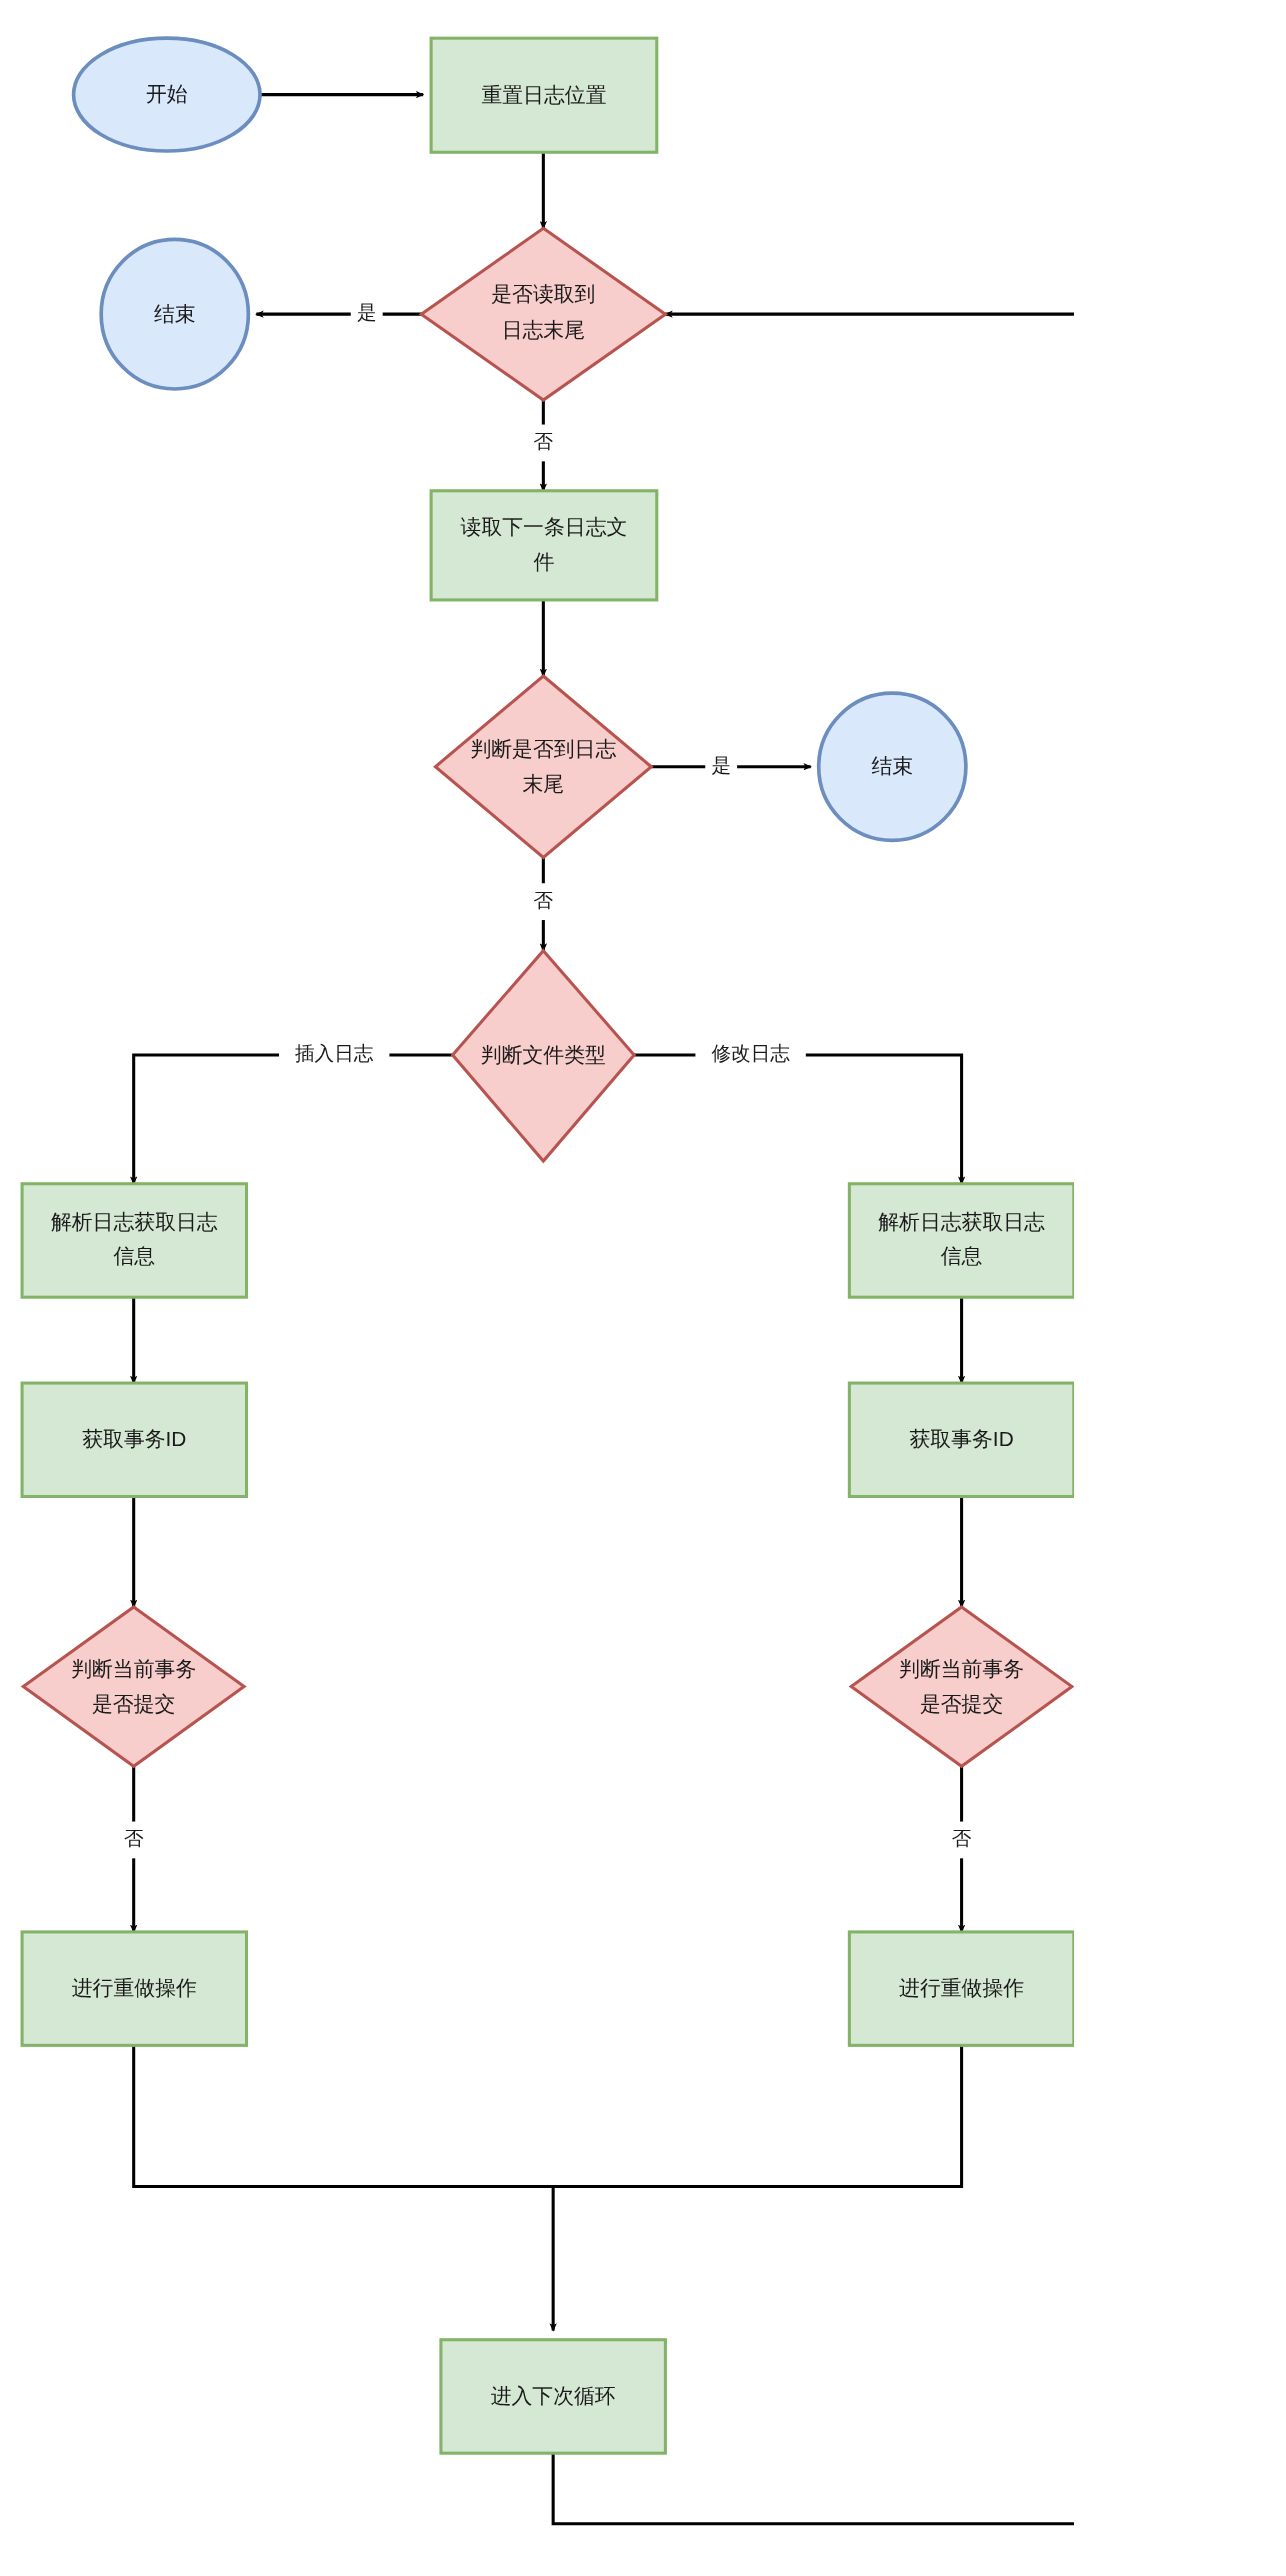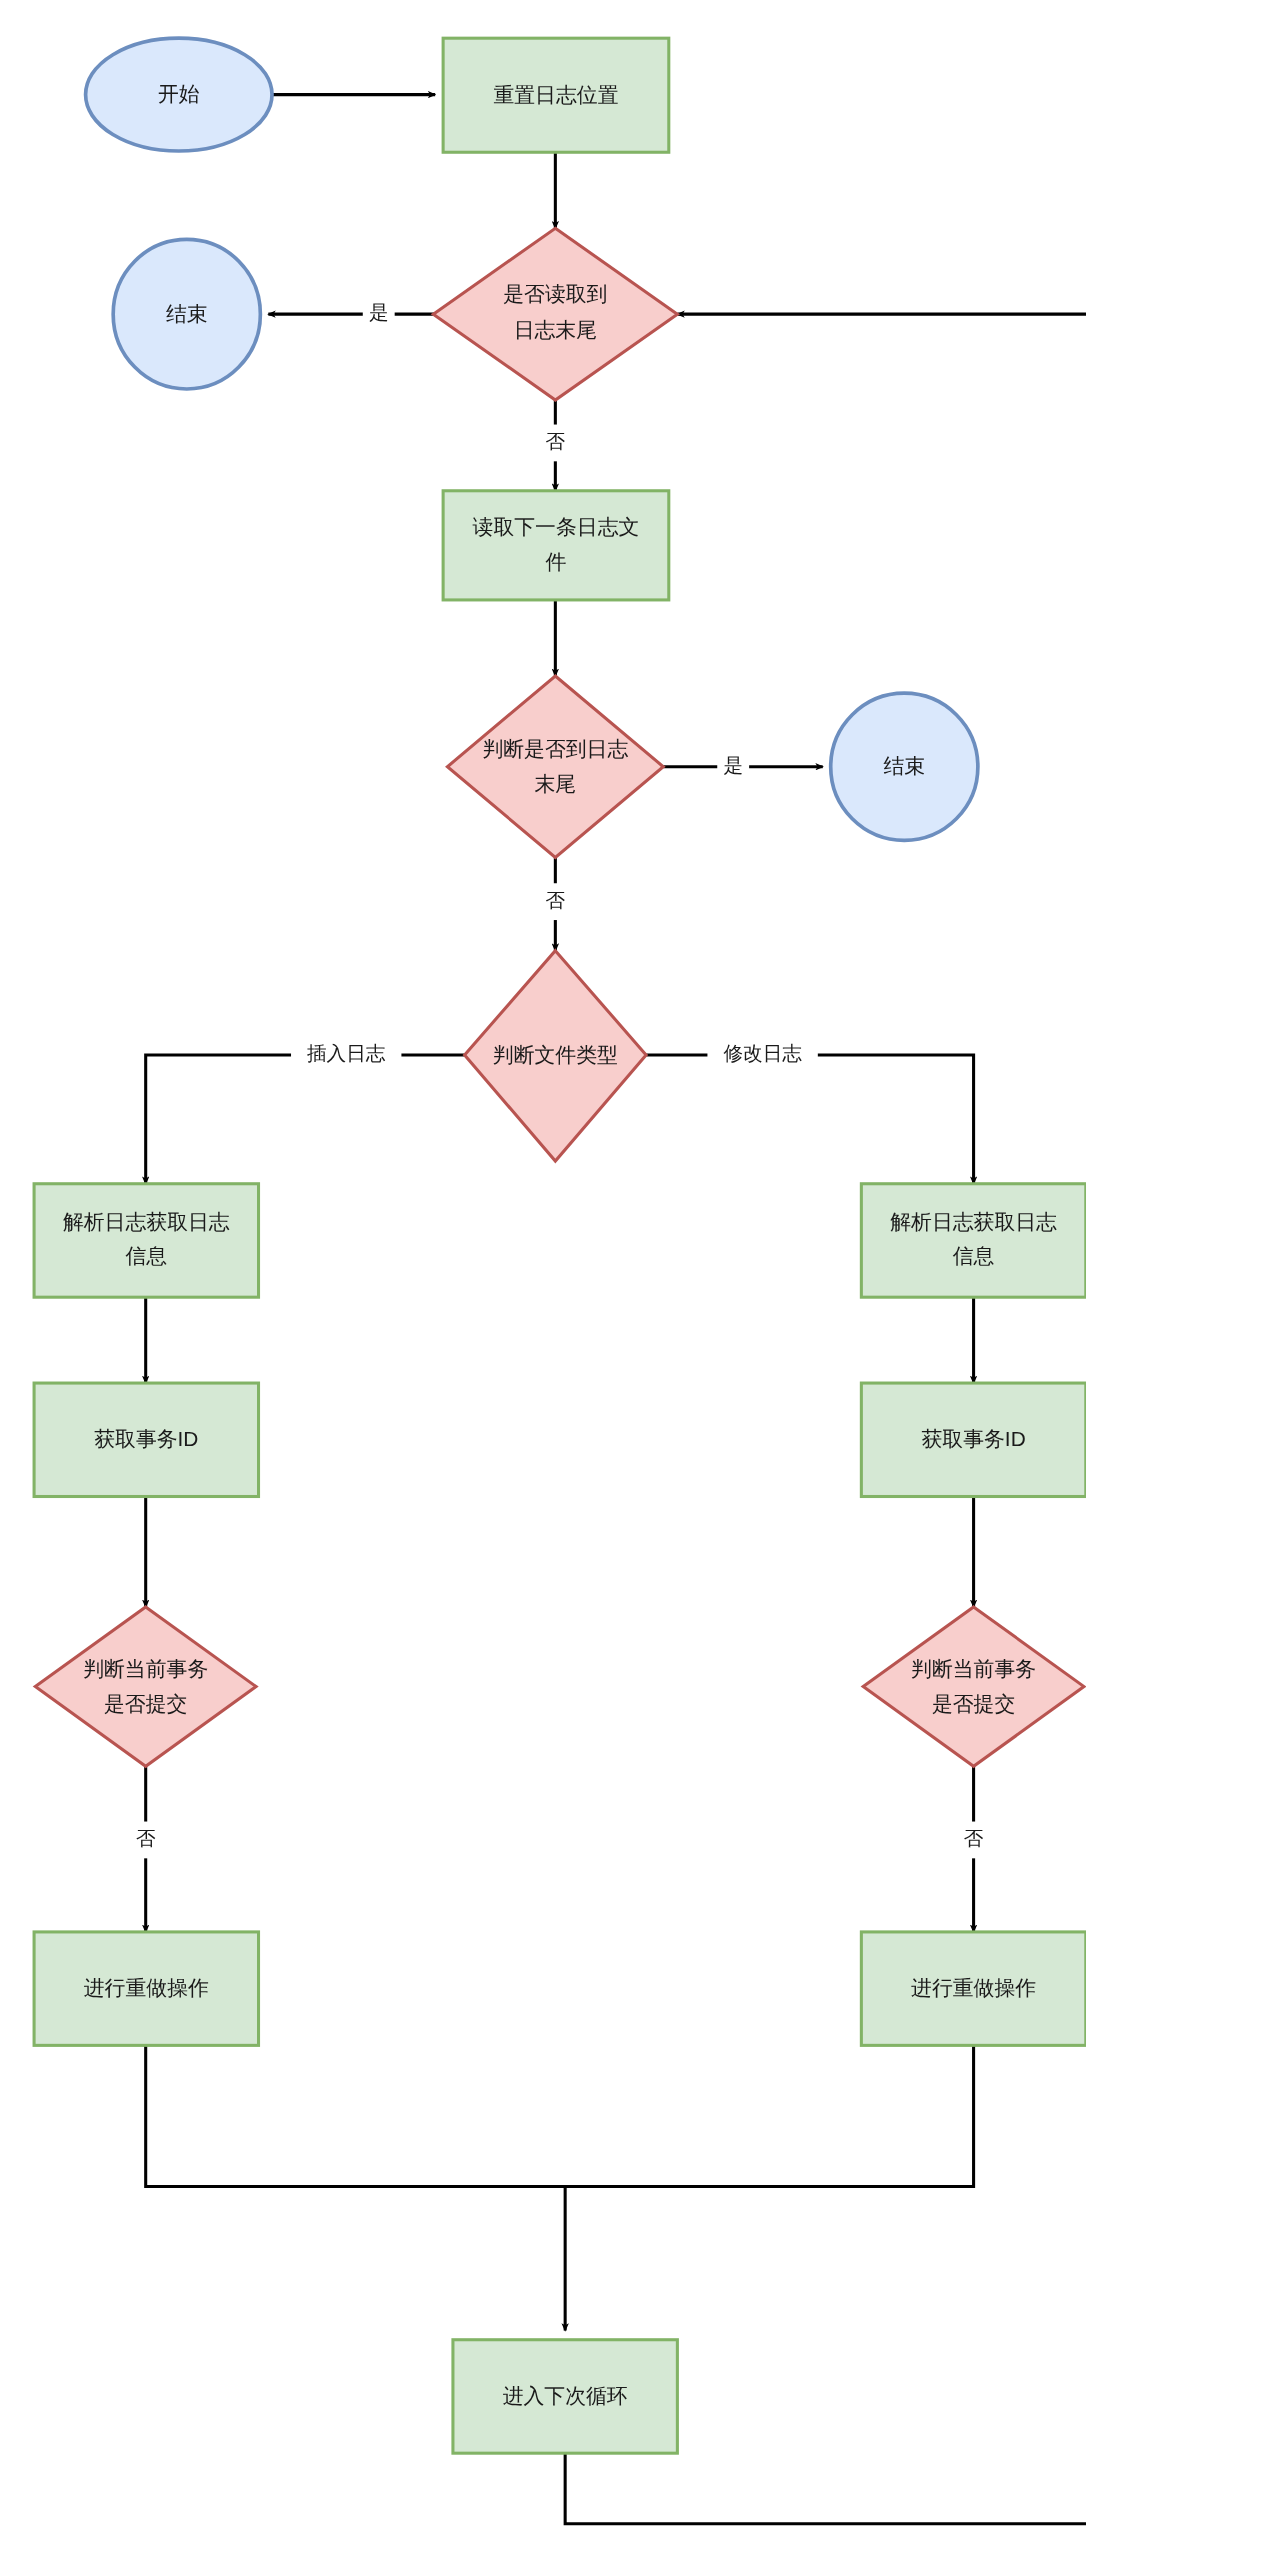--- a/index.html
+++ b/index.html
@@ -1,17 +1,17 @@
 <!DOCTYPE html>
 <html style="font-size:9.8px"><head>
 <meta charset="utf-8">
 <style>
   html,body{margin:0;padding:0;background:#ffffff;}
   body{width:1286px;height:2576px;font-family:"Liberation Sans","DejaVu Sans",sans-serif;}
-  #stage{position:relative;width:1074px;height:2576px;overflow:hidden;background:#fff;padding-left:12px;}
+  #stage{position:relative;width:1074px;height:2576px;overflow:hidden;background:#fff;}
   svg{display:block;}
   .node-label{font-family:"Liberation Sans","DejaVu Sans",sans-serif;font-size:34px;fill:#1a1a1a;dominant-baseline:middle;text-anchor:middle;}
   .edge-label{font-family:"Liberation Sans","DejaVu Sans",sans-serif;font-size:32px;fill:#1a1a1a;dominant-baseline:middle;text-anchor:middle;}
   .proc{fill:#d5e8d4;stroke:#82b366;stroke-width:5;}
   .dec{fill:#f8cecc;stroke:#b85450;stroke-width:5;}
   .term{fill:#dae8fc;stroke:#6c8ebf;stroke-width:6;}
   .flow{stroke:#000000;stroke-width:5;fill:none;}
 </style>
 </head>
 <body>

